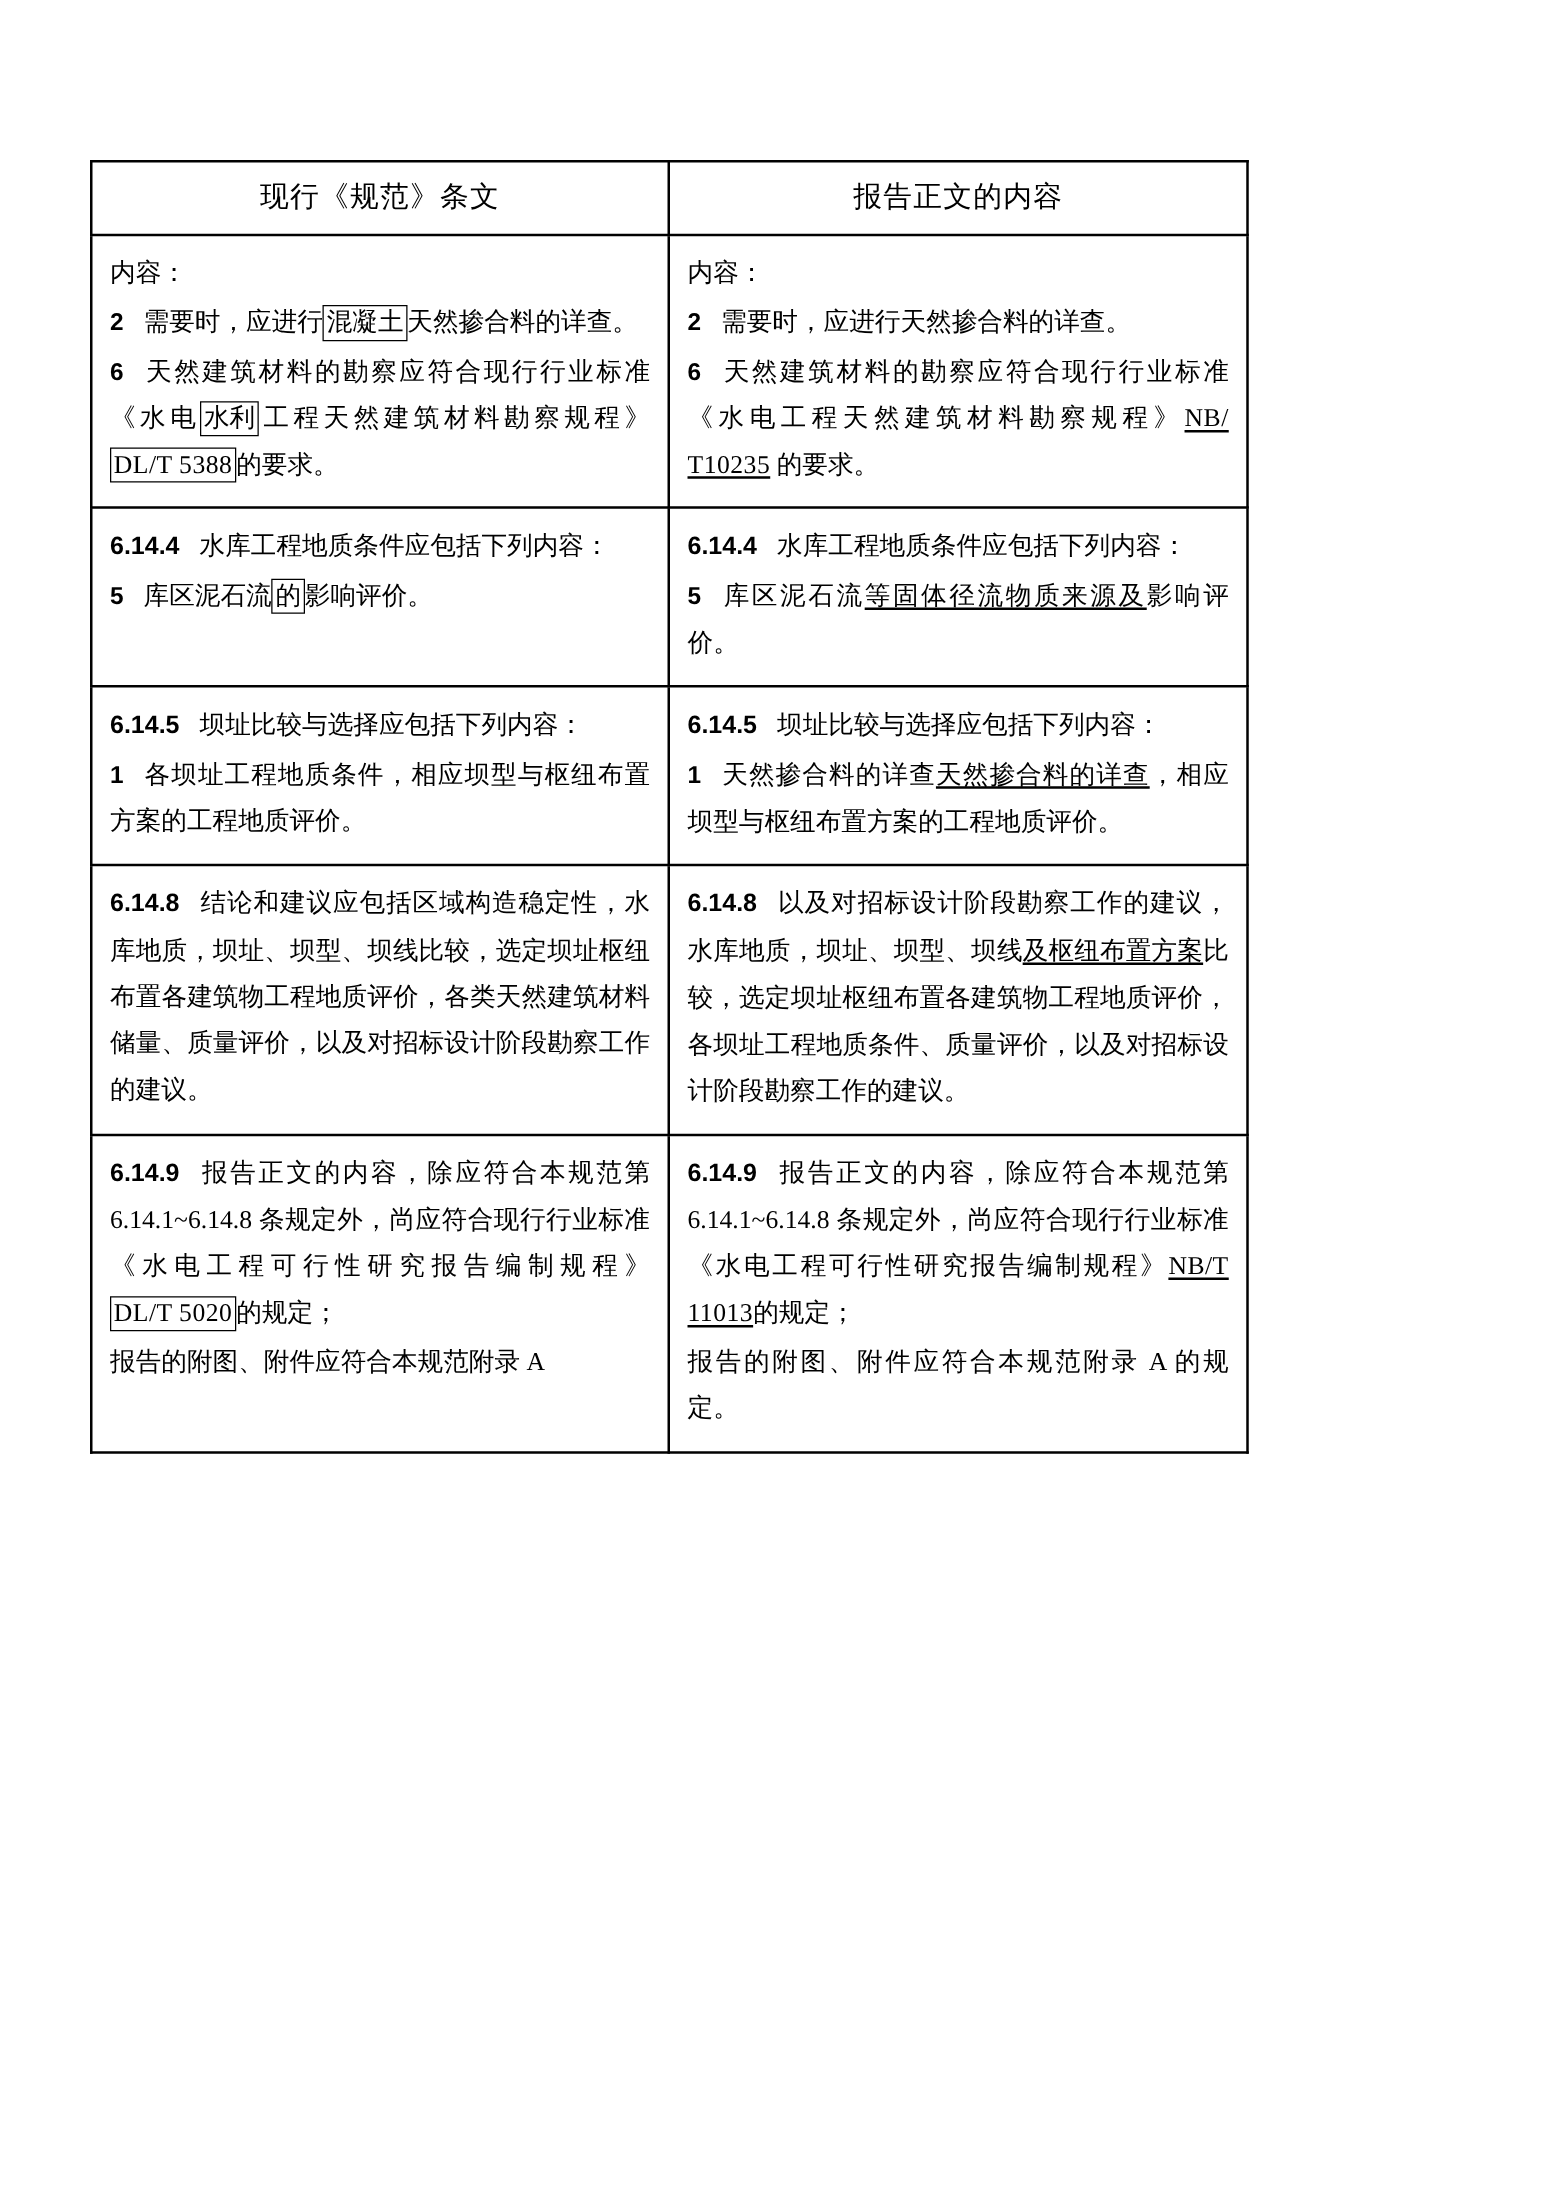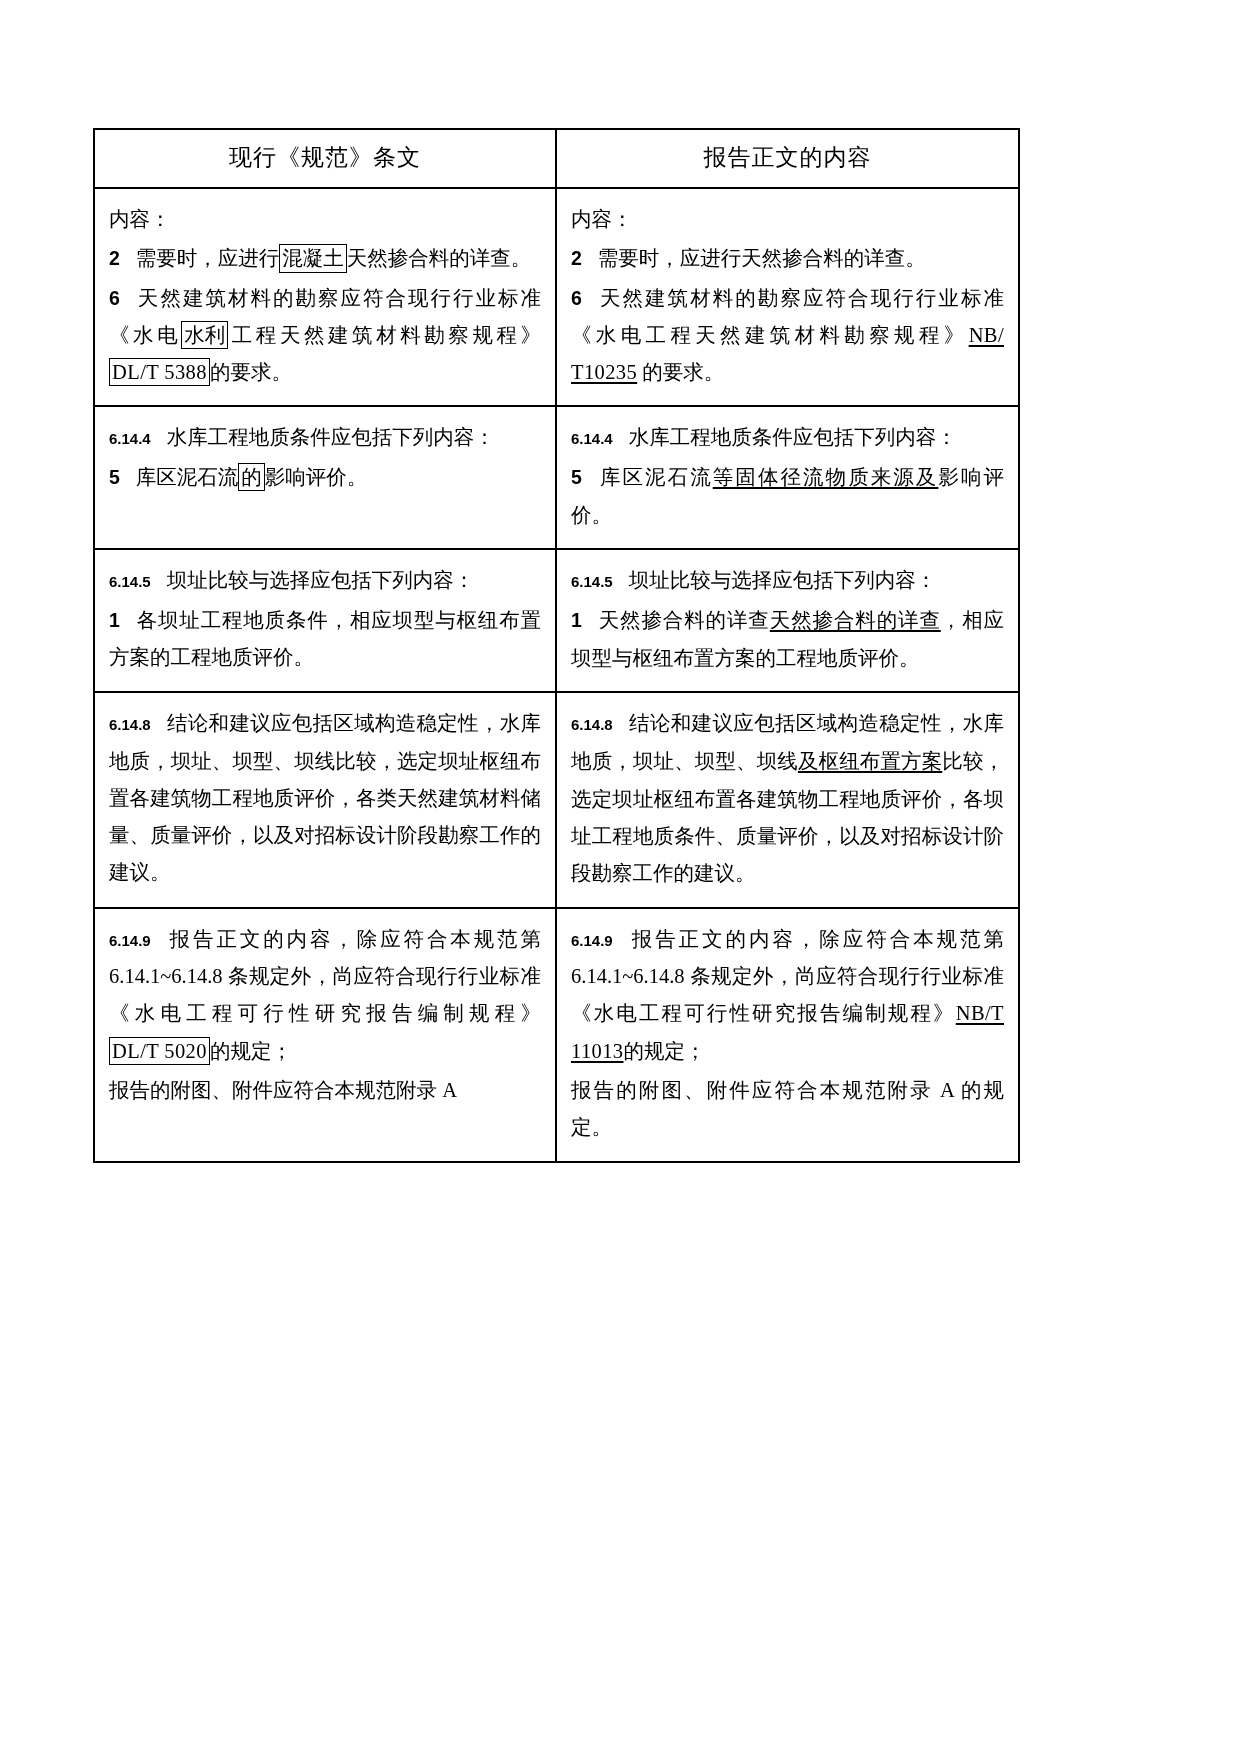--- a/index.html
+++ b/index.html
@@ -11,21 +11,21 @@
     width: 1240px;
     height: 1753px;
     font-family: "Liberation Serif", "DejaVu Serif", serif;
     color: #000000;
   }
   .page {
     position: relative;
     width: 1240px;
     height: 1753px;
     box-sizing: border-box;
-    padding: 128px 160px 0 93px;
+    padding: 128px 160px 0 72px;
   }
   table.doc-table {
     width: 925px;
     border-collapse: collapse;
     table-layout: fixed;
   }
   table.doc-table td, table.doc-table th {
     border: 2px solid #000000;
     vertical-align: top;
     padding: 12px 14px 14px 14px;
@@ -49,21 +49,21 @@
   .para + .para { margin-top: 2px; }
 
   .num {
     font-weight: bold;
     font-family: "Liberation Sans", sans-serif;
     font-size: 19.5px;
   }
   .clause {
     font-weight: bold;
     font-family: "Liberation Sans", sans-serif;
-    font-size: 15px;
+    font-size: 20px;
   }
   .sp { display: inline-block; width: 16px; }
 
   .boxed {
     border: 1.6px solid #000000;
     padding: 0 2px;
     display: inline-block;
     line-height: 1.28;
   }
   .ul {
@@ -122,21 +122,21 @@
           <td>
             <p class="para"><span class="clause">6.14.5</span><span class="sp"></span><span>坝址比较与选择应包括下列内容：</span></p>
             <p class="para"><span class="num">1</span><span class="sp"></span><span>天然掺合料的详查</span><span class="ul">天然掺合料的详查</span><span>，相应坝型与枢纽布置方案的工程地质评价。</span></p>
           </td>
         </tr>
         <tr>
           <td>
             <p class="para"><span class="clause">6.14.8</span><span class="sp"></span><span>结论和建议应包括区域构造稳定性，水库地质，坝址、坝型、坝线比较，选定坝址枢纽布置各建筑物工程地质评价，各类天然建筑材料储量、质量评价，以及对招标设计阶段勘察工作的建议。</span></p>
           </td>
           <td>
-            <p class="para"><span class="clause">6.14.8</span><span class="sp"></span><span>结论和建议应包括区域构造稳定性，水库地质，坝址、坝型、坝线</span><span class="ul">及枢纽布置方案</span><span>比较，选定坝址枢纽布置各建筑物工程地质评价，各坝址工程地质条件、质量评价，以及对招标设计阶段勘察工作的建议。</span></p>
+            <p class="para"><span class="clause">6.14.8</span><span class="sp"></span><span>以及对招标设计阶段勘察工作的建议，水库地质，坝址、坝型、坝线</span><span class="ul">及枢纽布置方案</span><span>比较，选定坝址枢纽布置各建筑物工程地质评价，各坝址工程地质条件、质量评价，以及对招标设计阶段勘察工作的建议。</span></p>
           </td>
         </tr>
         <tr>
           <td>
             <p class="para"><span class="clause">6.14.9</span><span class="sp"></span><span>报告正文的内容，除应符合本规范第 6.14.1~6.14.8 条规定外，尚应符合现行行业标准《水电工程可行性研究报告编制规程》</span><span class="boxed latin">DL/T 5020</span><span>的规定；</span></p>
             <p class="para">报告的附图、附件应符合本规范附录 A</p>
           </td>
           <td>
             <p class="para"><span class="clause">6.14.9</span><span class="sp"></span><span>报告正文的内容，除应符合本规范第 6.14.1~6.14.8 条规定外，尚应符合现行行业标准《水电工程可行性研究报告编制规程》</span><span class="ul latin">NB/T 11013</span><span>的规定；</span></p>
             <p class="para">报告的附图、附件应符合本规范附录 A 的规定。</p>

